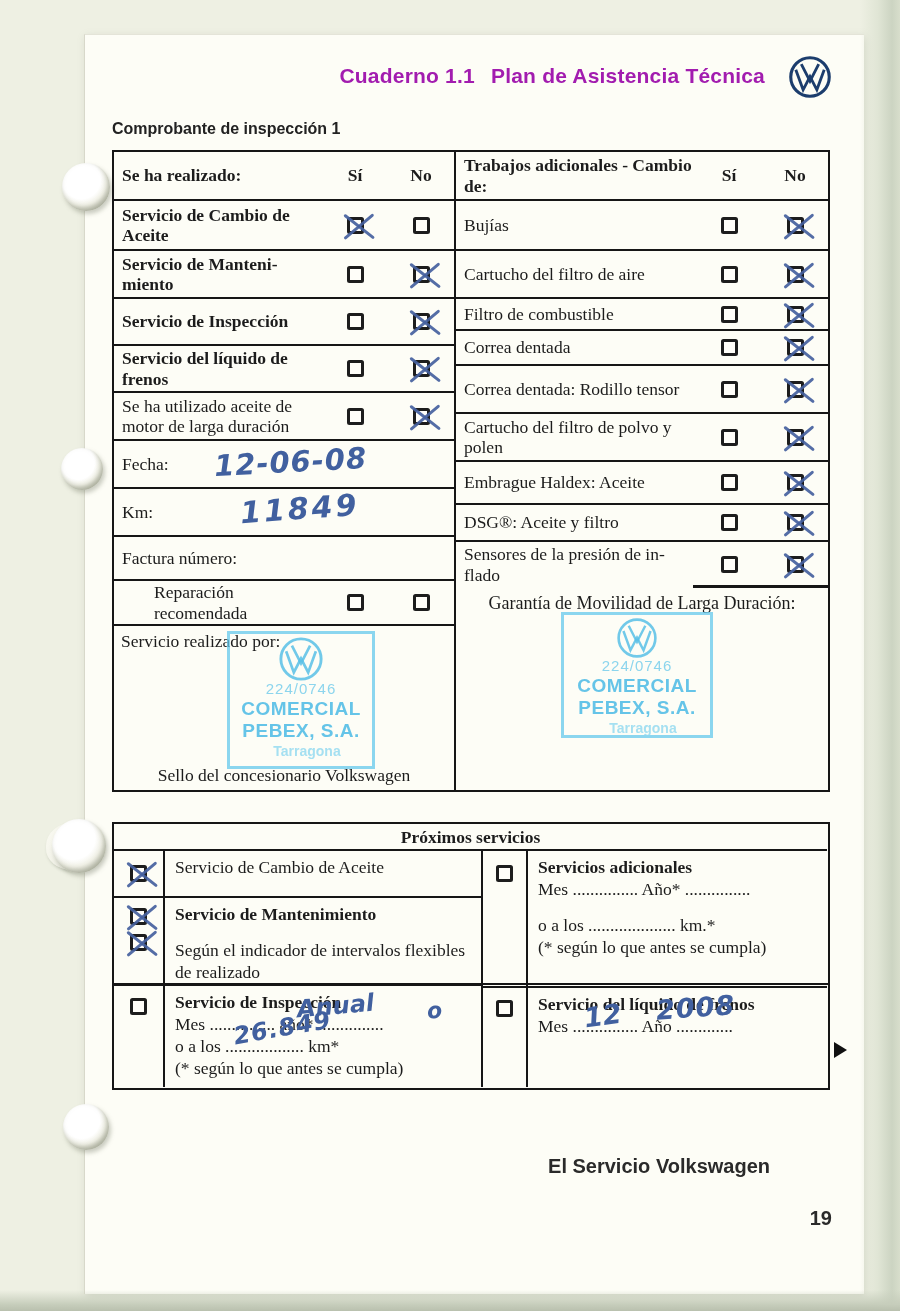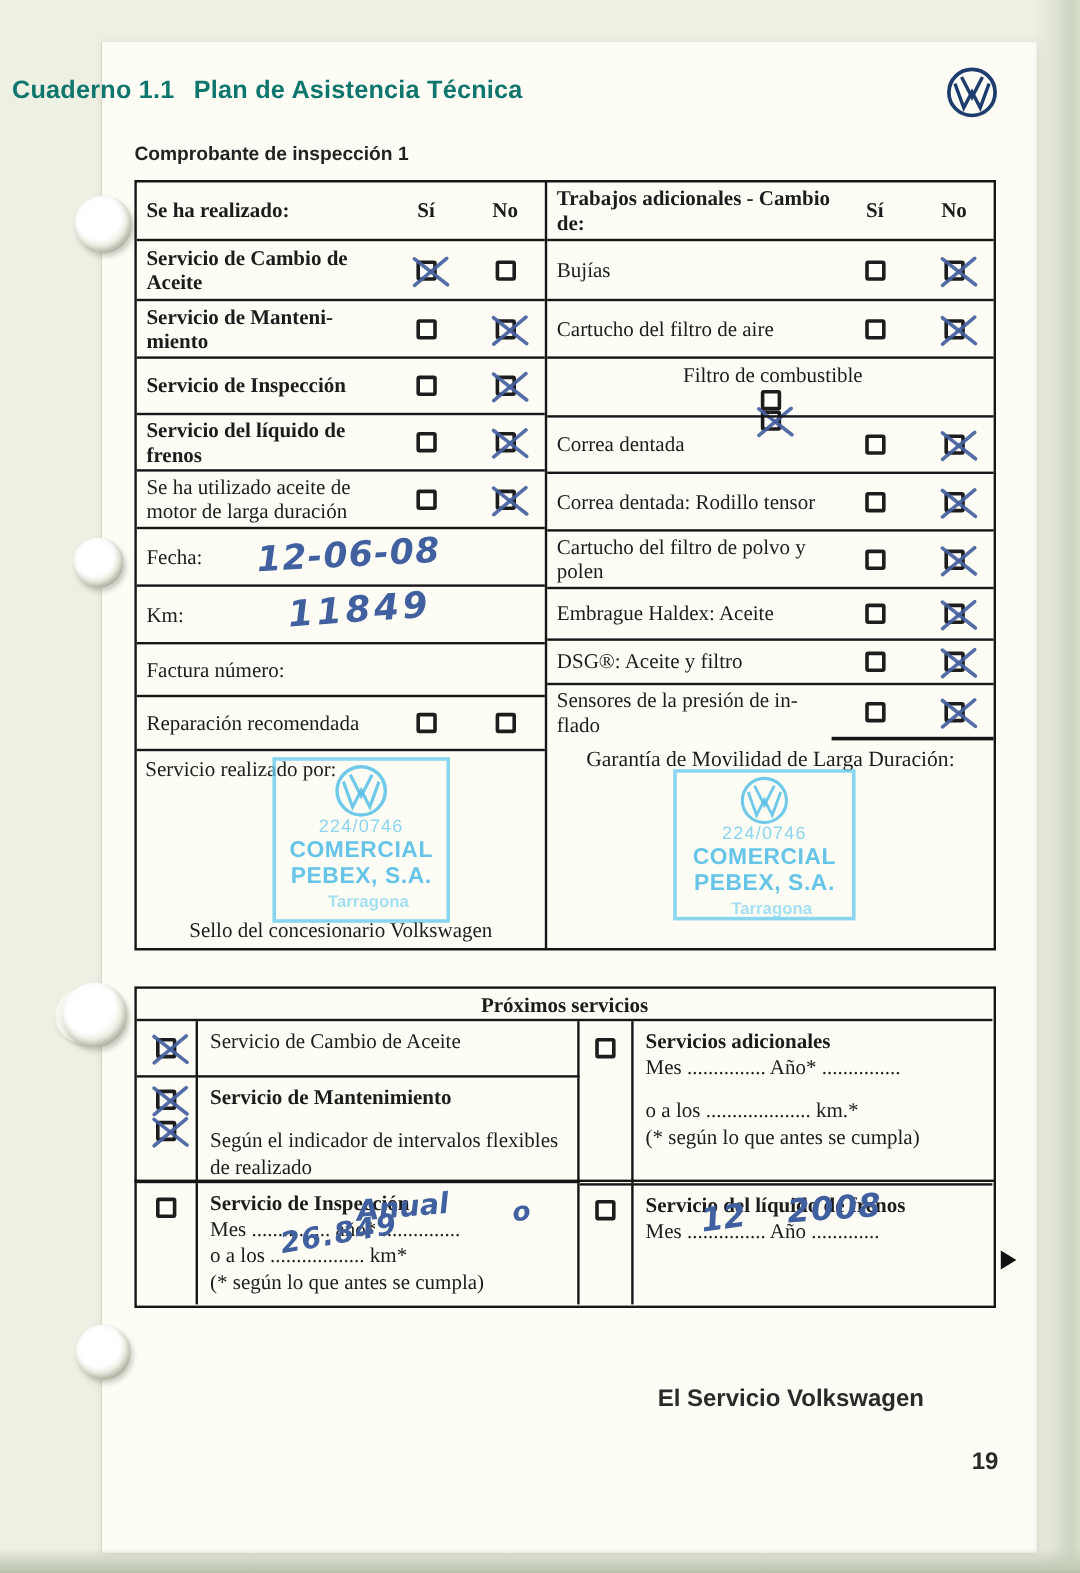--- a/index.html
+++ b/index.html
@@ -27,23 +27,23 @@
     background:radial-gradient(circle at 40% 35%, #ffffff 45%, #f1f1e7 60%, #c9c9bb 78%, #e8e8dc 87%, #f4f4ea 100%);
     box-shadow:2px 3px 4px rgba(110,115,95,.35), inset -2px -3px 5px rgba(140,145,125,.5);
   }
   .hole-tear {
     position:absolute; border-radius:50% 40% 50% 45%;
     background:linear-gradient(120deg,#fbfbf3,#e3e3d6);
     box-shadow:1px 2px 3px rgba(120,125,105,.3);
   }
 
   .header-title {
-    position:absolute; left:0; top:64px; width:765px; text-align:left;
+    position:absolute; left:0; top:64px; width:765px; text-align:right;
     font-family:"Liberation Sans", sans-serif; font-weight:bold; font-size:21px;
-    color:#0f766e; letter-spacing:.2px;
+    color:#a21caf; letter-spacing:.2px;
   }
   .header-title .part { margin-left:10px; }
   .vw-logo { position:absolute; left:788px; top:55px; width:44px; height:44px; color:#1c3d6d; }
   .subtitle {
     position:absolute; left:112px; top:120px;
     font-family:"Liberation Sans", sans-serif; font-weight:bold; font-size:16px; color:#222;
   }
 
   
   .main-tables { position:absolute; left:112px; top:150px; display:flex; }
@@ -212,21 +212,21 @@
       <div class="tlabel">Fecha:</div>
       <span class="hand hand-inline" style="left:100px; top:4px; font-size:29px; transform:rotate(-3deg); letter-spacing:1px;">12-06-08</span>
     </div>
     <div class="trow" style="height:48px;">
       <div class="tlabel">Km:</div>
       <span class="hand hand-inline" style="left:126px; top:2px; font-size:30px; transform:rotate(-4deg); letter-spacing:3px;">11849</span>
     </div>
     <div class="trow" style="height:44px;">
       <div class="tlabel">Factura número:</div>
     </div>
-    <div class="trow" style="height:45px;">
+    <div class="trow" style="height:45px;padding-left:32px;">
       <div class="tlabel">Reparación recomendada</div>
       <div class="cbcol">
           <span class="checkbox"></span>
         </div>
       <div class="cbcol">
           <span class="checkbox"></span>
         </div>
     </div>
 
     <div class="trow sello-cell" style="height:166px;">
@@ -266,30 +266,30 @@
     </div>
     <div class="trow" style="height:48px;">
       <div class="tlabel">Cartucho del filtro de aire</div>
       <div class="cbcol">
           <span class="checkbox"></span>
         </div>
       <div class="cbcol">
           <span class="checkbox checked"></span>
         </div>
     </div>
-    <div class="trow" style="height:49px;flex-direction:column;">
+    <div class="trow" style="height:32px;">
       <div class="tlabel">Filtro de combustible</div>
       <div class="cbcol">
           <span class="checkbox"></span>
         </div>
       <div class="cbcol">
           <span class="checkbox checked"></span>
         </div>
     </div>
-    <div class="trow" style="height:47px;">
+    <div class="trow" style="height:35px;">
       <div class="tlabel">Correa dentada</div>
       <div class="cbcol">
           <span class="checkbox"></span>
         </div>
       <div class="cbcol">
           <span class="checkbox checked"></span>
         </div>
     </div>
     <div class="trow" style="height:48px;">
       <div class="tlabel">Correa dentada: Rodillo tensor</div>

